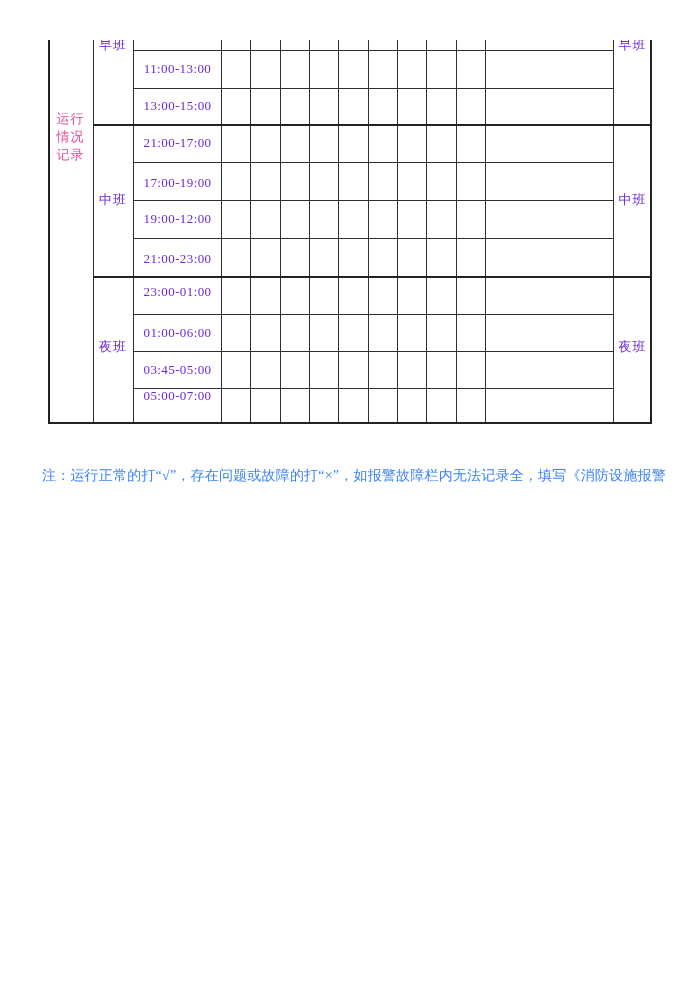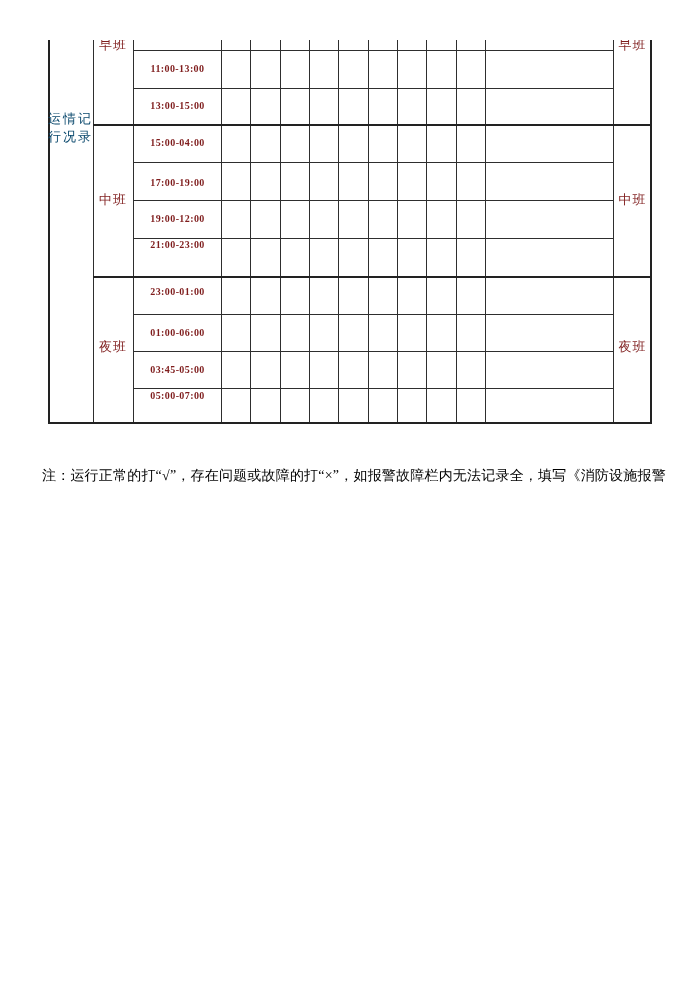--- a/index.html
+++ b/index.html
@@ -15,31 +15,31 @@
     position:absolute;left:48px;top:40px;width:606px;height:384px;overflow:hidden;
   }
   .tbl{position:absolute;left:0;top:-28px;width:604px;height:412px;}
   .vl,.hl{position:absolute;background:#2e2e2e;}
   .vl{width:1px;top:0;height:412px;}
   .vl.thick{width:2px;background:#222;}
   .hl{height:1px;}
   .hl.thick{height:2px;background:#222;}
   .cell-text{
     position:absolute;display:flex;align-items:center;justify-content:center;
-    font-size:13px;line-height:16px;height:16px;color:#7f1d1d;white-space:nowrap;
+    font-size:13px;line-height:16px;height:16px;color:#6d28d9;white-space:nowrap;
   }
   .shift-label{letter-spacing:1px;}
-  .time-cell{left:86px;width:87px;letter-spacing:0.4px;font-size:10px;font-weight:bold;}
+  .time-cell{left:86px;width:87px;letter-spacing:0.4px;font-size:13px;}
   .section-label{
-    position:absolute;left:0;top:98px;width:45px;display:flex;flex-direction:row;
-    align-items:center;font-size:13px;line-height:18px;color:#0c4a6e;letter-spacing:1px;
+    position:absolute;left:0;top:98px;width:45px;display:flex;flex-direction:column;
+    align-items:center;font-size:13px;line-height:18px;color:#ec4899;letter-spacing:1px;
   }
   .note{
     position:absolute;left:42px;top:466px;font-size:14px;line-height:20px;
-    color:#000000;white-space:nowrap;letter-spacing:0.2px;
+    color:#3b82f6;white-space:nowrap;letter-spacing:0.2px;
   }
 </style>
 </head>
 <body>
 
 <div class="page">
 
   <div class="table-clip">
     <div class="tbl">
 
@@ -80,24 +80,24 @@
       <div class="cell-text shift-label" style="left:45px;width:40px;top:25px;">早班</div>
       <div class="cell-text shift-label" style="left:45px;width:40px;top:180px;">中班</div>
       <div class="cell-text shift-label" style="left:45px;width:40px;top:327px;">夜班</div>
 
       <div class="cell-text shift-label" style="left:565px;width:39px;top:25px;">早班</div>
       <div class="cell-text shift-label" style="left:565px;width:39px;top:180px;">中班</div>
       <div class="cell-text shift-label" style="left:565px;width:39px;top:327px;">夜班</div>
 
       <div class="cell-text time-cell" style="top:49px;">11:00-13:00</div>
       <div class="cell-text time-cell" style="top:86px;">13:00-15:00</div>
-      <div class="cell-text time-cell" style="top:123px;">15:00-04:00</div>
+      <div class="cell-text time-cell" style="top:123px;">21:00-17:00</div>
       <div class="cell-text time-cell" style="top:163px;">17:00-19:00</div>
       <div class="cell-text time-cell" style="top:199px;">19:00-12:00</div>
-      <div class="cell-text time-cell" style="top:225px;">21:00-23:00</div>
+      <div class="cell-text time-cell" style="top:239px;">21:00-23:00</div>
       <div class="cell-text time-cell" style="top:272px;">23:00-01:00</div>
       <div class="cell-text time-cell" style="top:313px;">01:00-06:00</div>
       <div class="cell-text time-cell" style="top:350px;">03:45-05:00</div>
       <div class="cell-text time-cell" style="top:376px;">05:00-07:00</div>
 
     </div>
   </div>
 
   <div class="note">注：运行正常的打“√”，存在问题或故障的打“×”，如报警故障栏内无法记录全，填写《消防设施报警</div>
 

